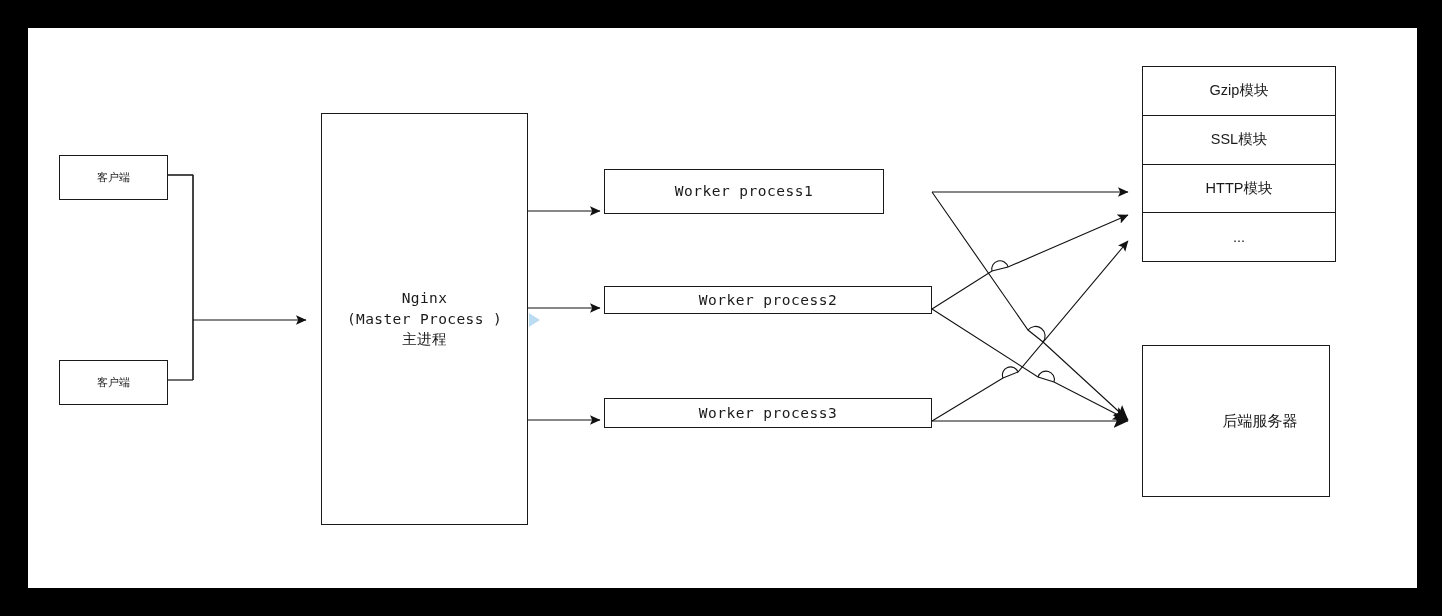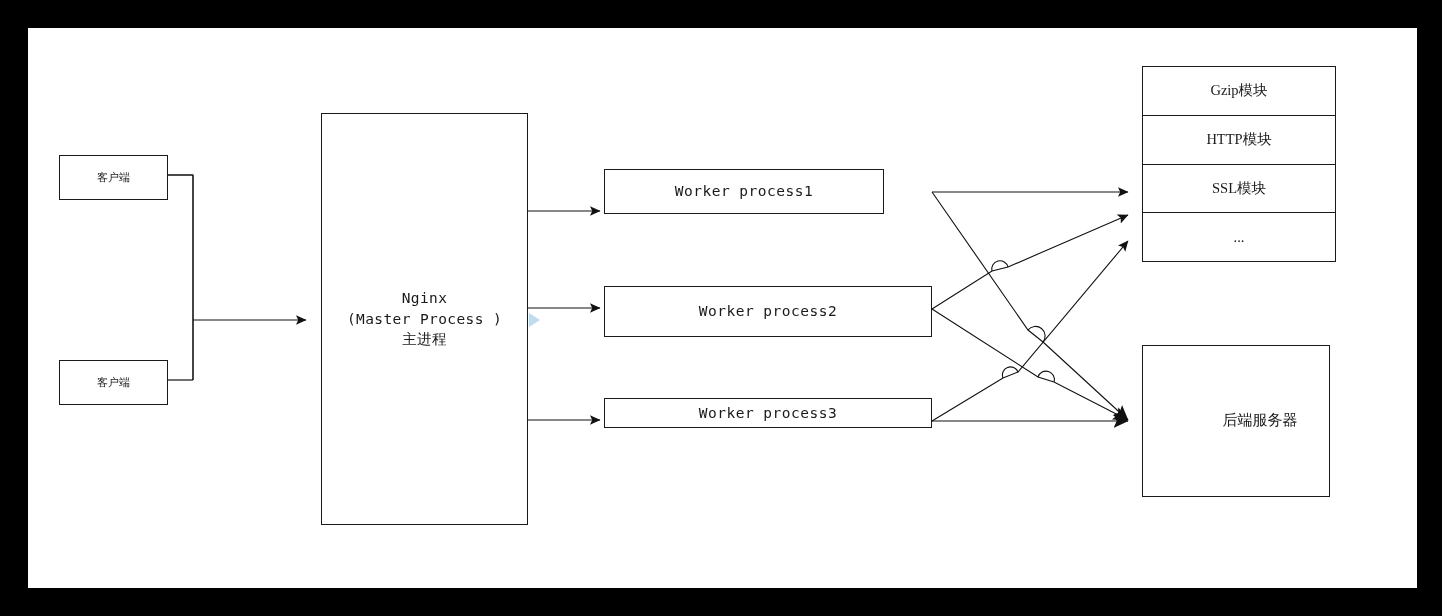--- a/index.html
+++ b/index.html
@@ -43,21 +43,21 @@
     background: #ffffff;
     display: flex;
     align-items: center;
     justify-content: center;
     text-align: center;
     color: #1a1a1a;
     line-height: 1.42;
     white-space: pre-line;
   }
   .cjk {
-    font-family: Liberation Serif, serif;
+    font-family: Liberation Sans, sans-serif;
   }
   .mono {
     font-family: "DejaVu Sans Mono", "Liberation Mono", monospace;
   }
   .client {
     font-size: 11px;
   }
   .nginx {
     font-size: 14.5px;
     letter-spacing: 0.4px;
@@ -167,37 +167,37 @@
 (Master Process )
 主进程</span>
     </div>
 
     <div id="cursor" style="left:501px; top:285px;"></div>
 
     <div class="node worker mono" style="left:576px; top:141px; width:280px; height:45px;">
       <span>Worker process1</span>
     </div>
 
-    <div class="node worker mono" style="left:576px; top:258px; width:328px; height:51px;">
+    <div class="node worker mono" style="left:576px; top:258px; width:328px; height:28px;">
       <span>Worker process2</span>
     </div>
 
     <div class="node worker mono" style="left:576px; top:370px; width:328px; height:30px;">
       <span>Worker process3</span>
     </div>
 
     <div class="stack" style="left:1114px; top:38px; width:194px; height:196px;">
       <div class="modcell cjk">
         <span>Gzip模块</span>
       </div>
       <div class="modcell cjk">
+        <span>SSL模块</span>
+      </div>
+      <div class="modcell cjk">
         <span>HTTP模块</span>
-      </div>
-      <div class="modcell cjk">
-        <span>SSL模块</span>
       </div>
       <div class="modcell cjk">
         <span>...</span>
       </div>
     </div>
 
     <div class="node backend cjk" style="left:1114px; top:317px; width:188px; height:152px;">
       <span>后端服务器</span>
     </div>
 

